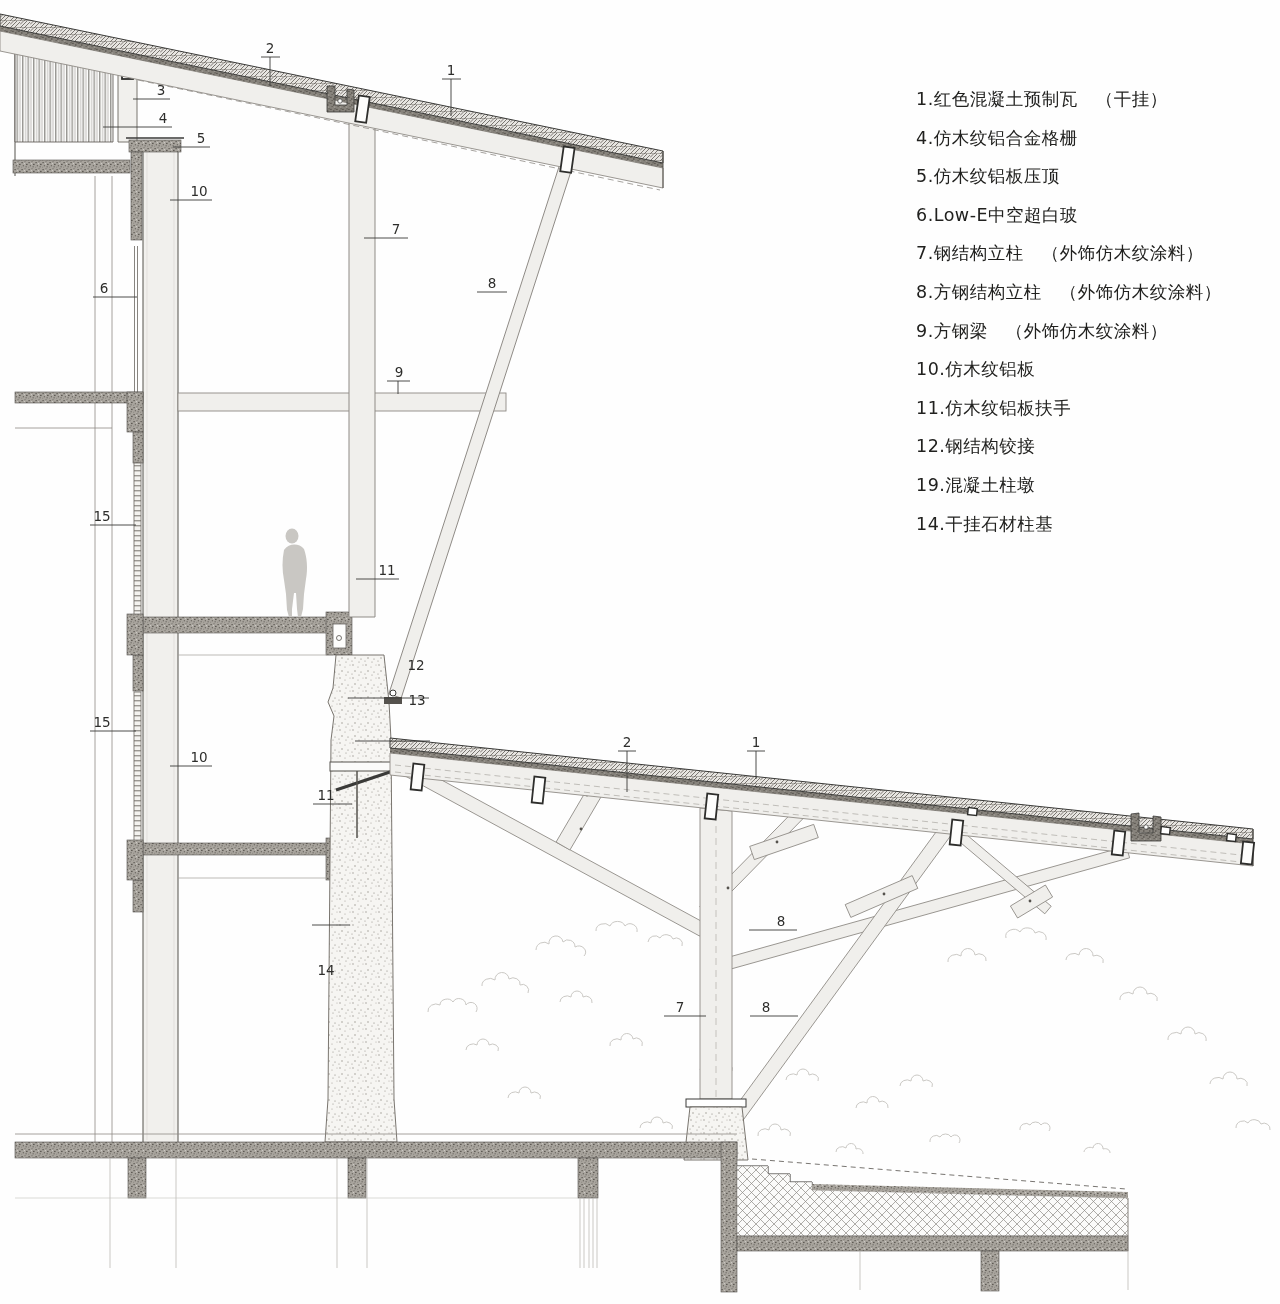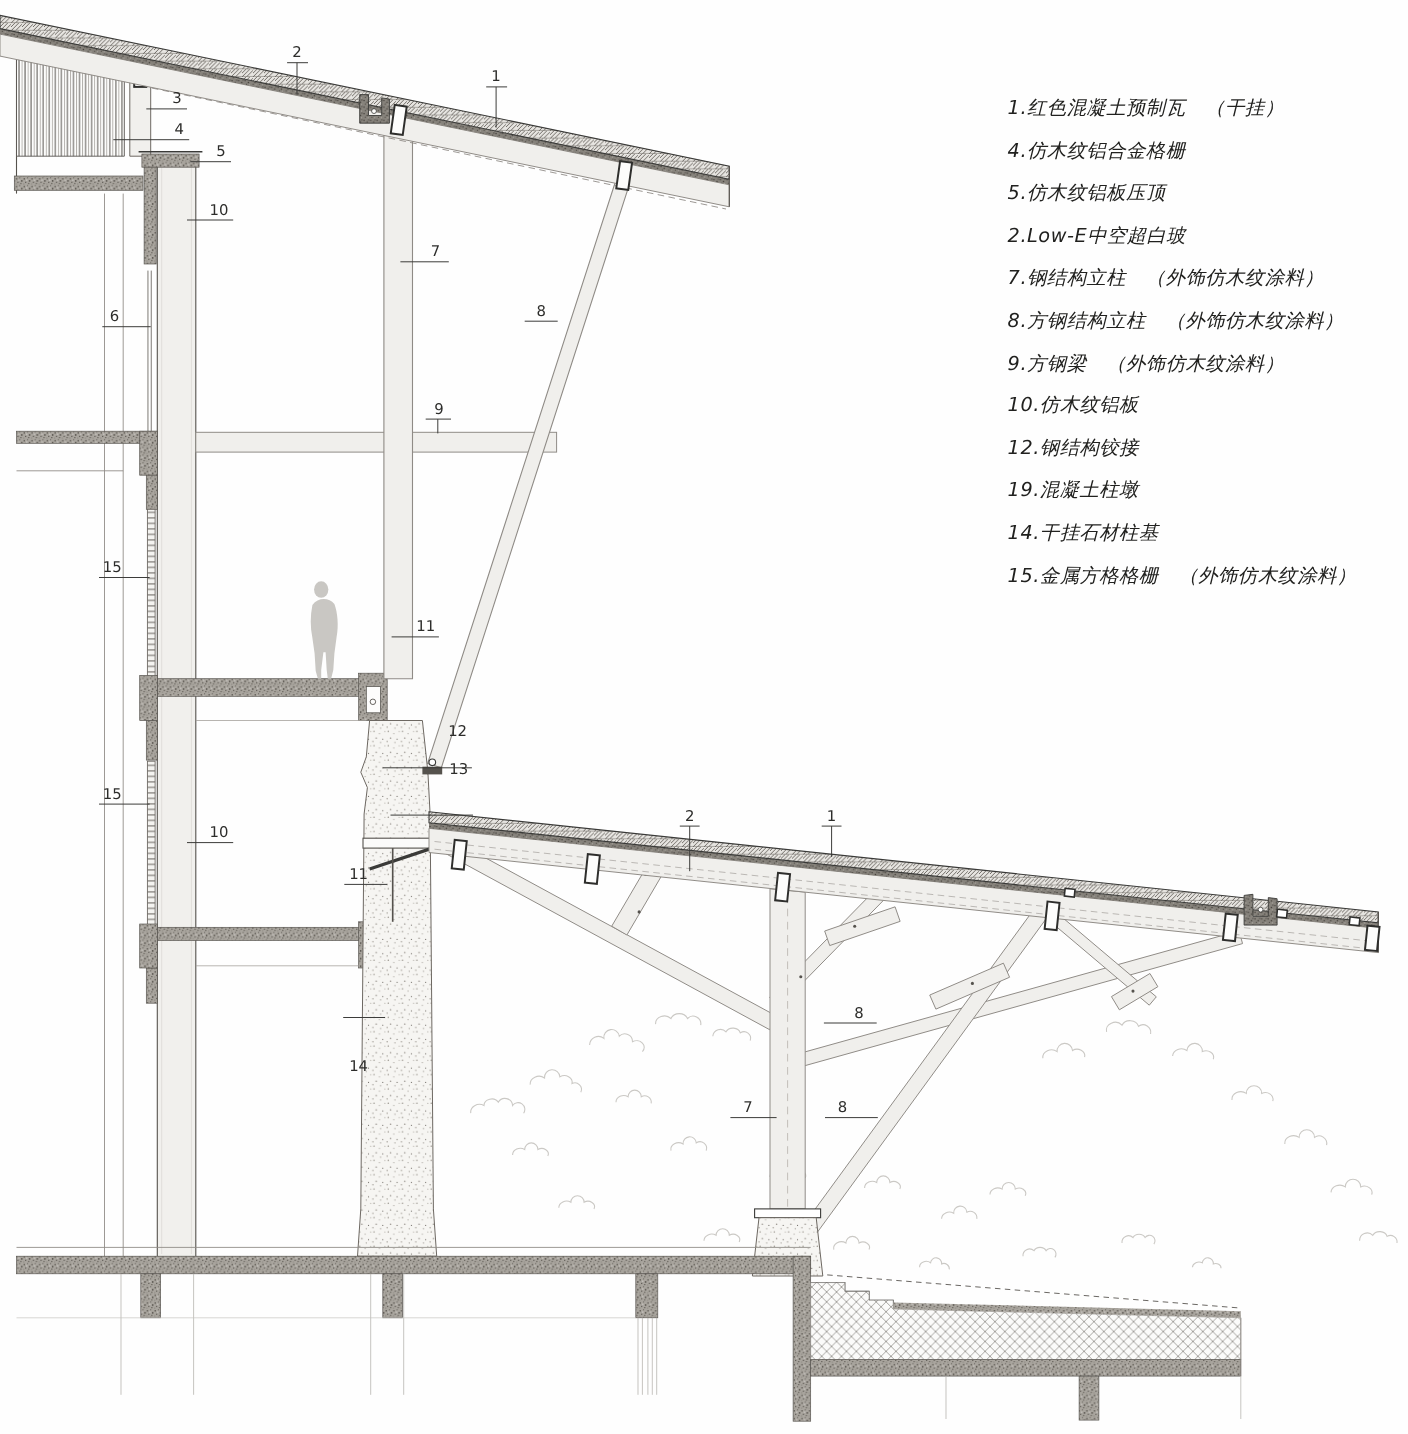--- a/index.html
+++ b/index.html
@@ -1,19 +1,19 @@
 <!DOCTYPE html>
 <html><head>
 <meta charset="utf-8">
 <style>
   html,body{margin:0;padding:0;background:#ffffff;}
   .stage{position:relative;width:1280px;height:1304px;background:#fefefe;overflow:hidden;
          font-family:"DejaVu Sans","Liberation Sans",sans-serif;}
   .stage svg{position:absolute;left:0;top:0;}
-  .legend{position:absolute;left:916px;top:88px;display:flex;flex-direction:column;font-style:italic;}
+  .legend{position:absolute;left:916px;top:88px;display:flex;flex-direction:column;}
   .legend .li{height:38.6px;line-height:22px;font-size:17.5px;color:#21211f;letter-spacing:0.5px;white-space:nowrap;}
   .co{position:absolute;transform:translateX(-50%);font-size:13.5px;color:#2d2d2b;line-height:13px;}
 </style>
 </head>
 <body>
 
 <div class="stage">
 
 <svg width="1280" height="1304" viewBox="0 0 1280 1304">
 <defs>
@@ -345,24 +345,24 @@
 <div class="co" style="left:627px;top:736px">2</div>
 <div class="co" style="left:756px;top:736px">1</div>
 <div class="co" style="left:781px;top:915px">8</div>
 <div class="co" style="left:680px;top:1001px">7</div>
 <div class="co" style="left:766px;top:1001px">8</div>
 
 <div class="legend">
   <div class="li">1.红色混凝土预制瓦　（干挂）</div>
   <div class="li">4.仿木纹铝合金格栅</div>
   <div class="li">5.仿木纹铝板压顶</div>
-  <div class="li">2.Low-E中空超白玻</div>
+  <div class="li">6.Low-E中空超白玻</div>
   <div class="li">7.钢结构立柱　（外饰仿木纹涂料）</div>
   <div class="li">8.方钢结构立柱　（外饰仿木纹涂料）</div>
   <div class="li">9.方钢梁　（外饰仿木纹涂料）</div>
   <div class="li">10.仿木纹铝板</div>
+  <div class="li">11.仿木纹铝板扶手</div>
   <div class="li">12.钢结构铰接</div>
   <div class="li">19.混凝土柱墩</div>
   <div class="li">14.干挂石材柱基</div>
-  <div class="li">15.金属方格格栅　（外饰仿木纹涂料）</div>
 </div>
 
 </div>
 
 </body></html>

